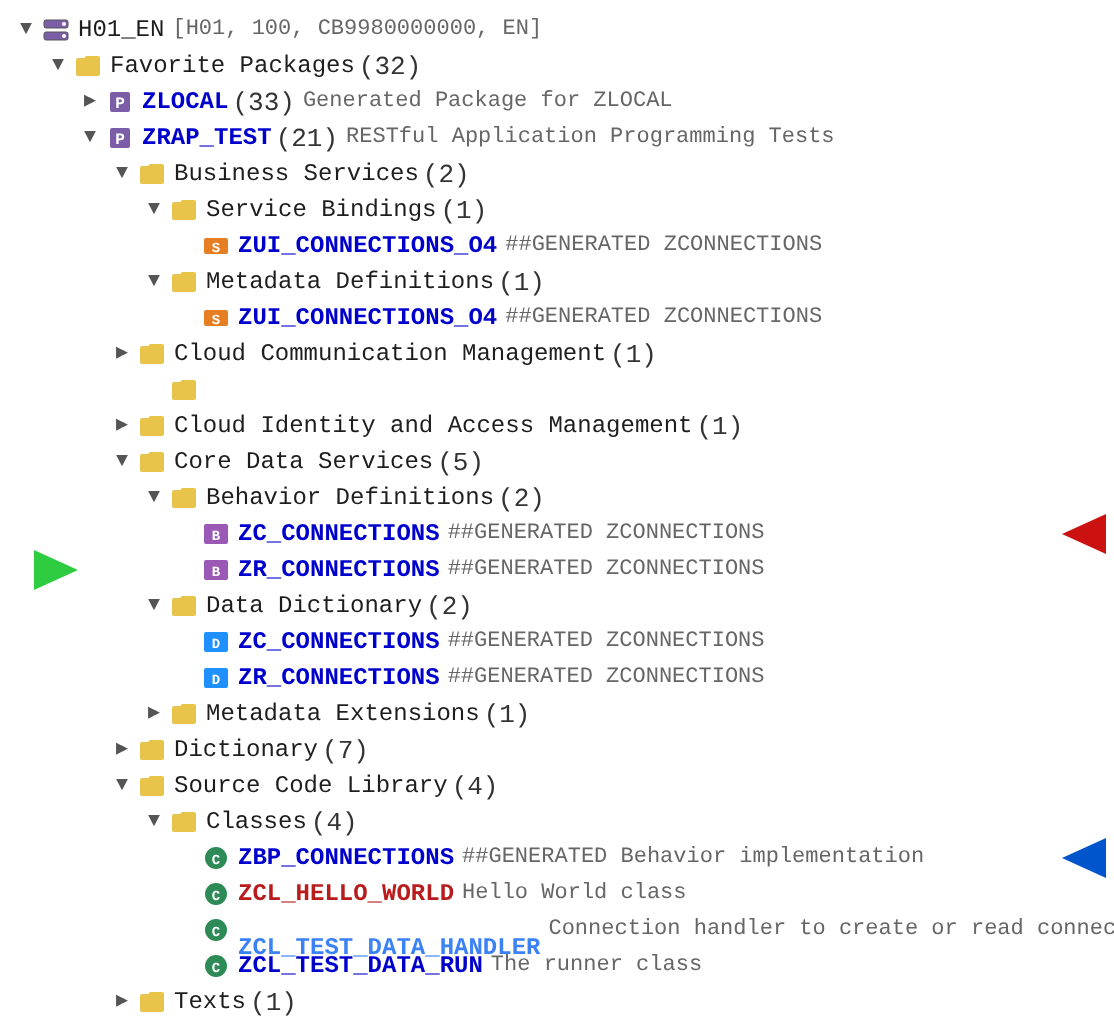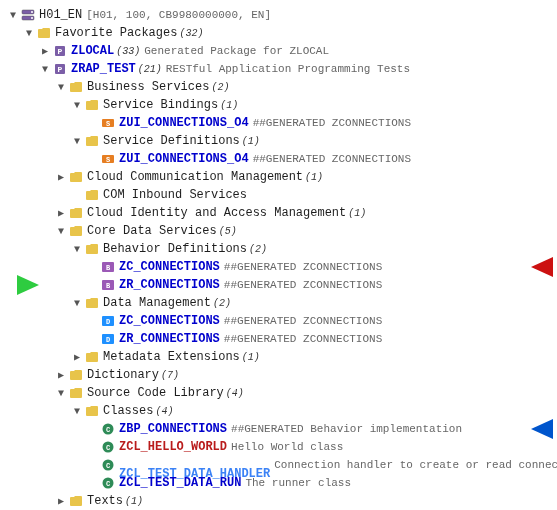--- a/index.html
+++ b/index.html
@@ -39,21 +39,21 @@
     .icon {
       display: inline-flex;
       align-items: center;
       justify-content: center;
       width: 16px;
       height: 16px;
       flex-shrink: 0;
       margin-right: 3px;
     }
     .label-gray { color: #666; font-size: 11px; margin-left: 4px; }
-    .label-count { color: #333; margin-left: 2px; font-size: 10px; font-style: italic; }
+    .label-count { color: #333; margin-left: 2px; font-size: 13px; }
     
     .arrow-green {
       position: absolute;
       left: 17px;
       top: 257px;
       width: 0;
       height: 0;
       border-top: 10px solid transparent;
       border-bottom: 10px solid transparent;
       border-left: 22px solid #2ecc40;
@@ -183,21 +183,21 @@
       <span class="indent"></span>
       <span class="indent"></span>
       <span class="indent"></span>
       <span class="indent"></span>
       <span class="expander">▼</span>
       <span class="icon">
         <svg width="14" height="14" viewBox="0 0 14 14">
           <path d="M1 4 Q1 3 2 3 L5 3 L6 2 L12 2 Q13 2 13 3 L13 11 Q13 12 12 12 L2 12 Q1 12 1 11 Z" fill="#e8c44a"></path>
         </svg>
       </span>
-      <span>Service Definitions</span>
+      <span>Metadata Definitions</span>
       <span class="label-count"> (1)</span>
     </div>
     <div class="tree-item">
       <span class="indent"></span>
       <span class="indent"></span>
       <span class="indent"></span>
       <span class="indent"></span>
       <span class="indent"></span>
       <span class="expander"></span>
       <span class="icon">
@@ -226,21 +226,20 @@
       <span class="indent"></span>
       <span class="indent"></span>
       <span class="indent"></span>
       <span class="indent"></span>
       <span class="expander"></span>
       <span class="icon">
         <svg width="14" height="14" viewBox="0 0 14 14">
           <path d="M1 4 Q1 3 2 3 L5 3 L6 2 L12 2 Q13 2 13 3 L13 11 Q13 12 12 12 L2 12 Q1 12 1 11 Z" fill="#e8c44a"></path>
         </svg>
       </span>
-      <span>COM Inbound Services</span>
     </div>
     <div class="tree-item">
       <span class="indent"></span>
       <span class="indent"></span>
       <span class="indent"></span>
       <span class="expander">▶</span>
       <span class="icon">
         <svg width="14" height="14" viewBox="0 0 14 14">
           <path d="M1 4 Q1 3 2 3 L5 3 L6 2 L12 2 Q13 2 13 3 L13 11 Q13 12 12 12 L2 12 Q1 12 1 11 Z" fill="#e8c44a"></path>
         </svg>
@@ -311,21 +310,21 @@
       <span class="indent"></span>
       <span class="indent"></span>
       <span class="indent"></span>
       <span class="indent"></span>
       <span class="expander">▼</span>
       <span class="icon">
         <svg width="14" height="14" viewBox="0 0 14 14">
           <path d="M1 4 Q1 3 2 3 L5 3 L6 2 L12 2 Q13 2 13 3 L13 11 Q13 12 12 12 L2 12 Q1 12 1 11 Z" fill="#e8c44a"></path>
         </svg>
       </span>
-      <span>Data Management</span>
+      <span>Data Dictionary</span>
       <span class="label-count"> (2)</span>
     </div>
     <div class="tree-item">
       <span class="indent"></span>
       <span class="indent"></span>
       <span class="indent"></span>
       <span class="indent"></span>
       <span class="indent"></span>
       <span class="expander"></span>
       <span class="icon">

